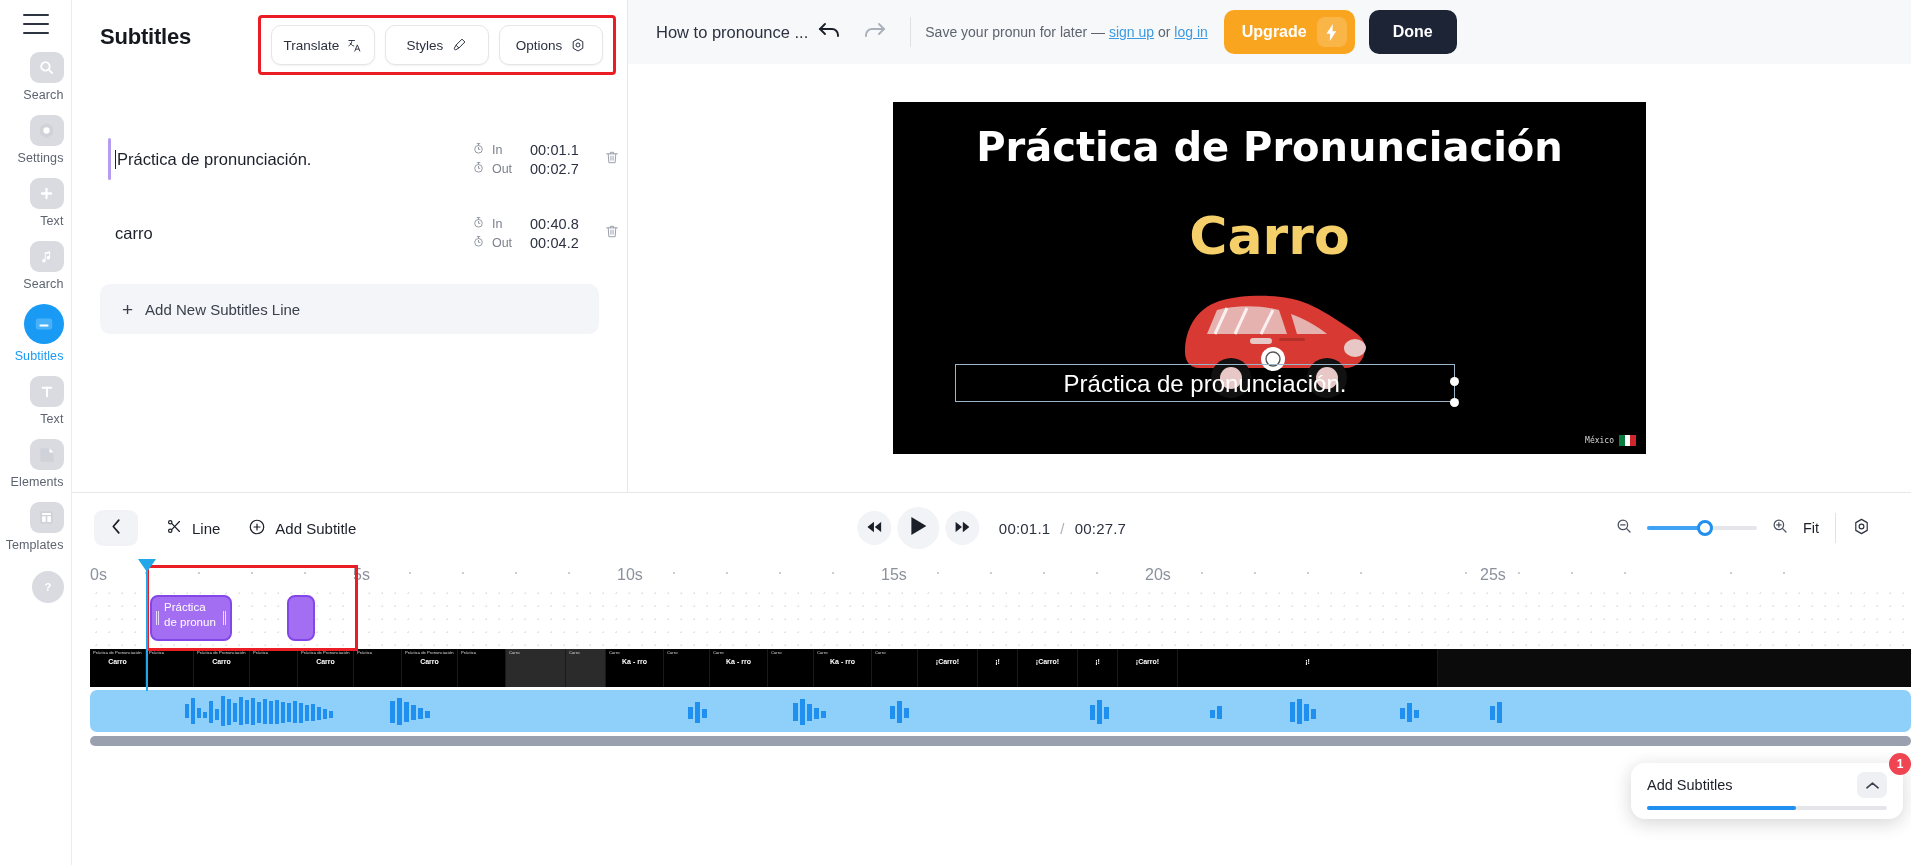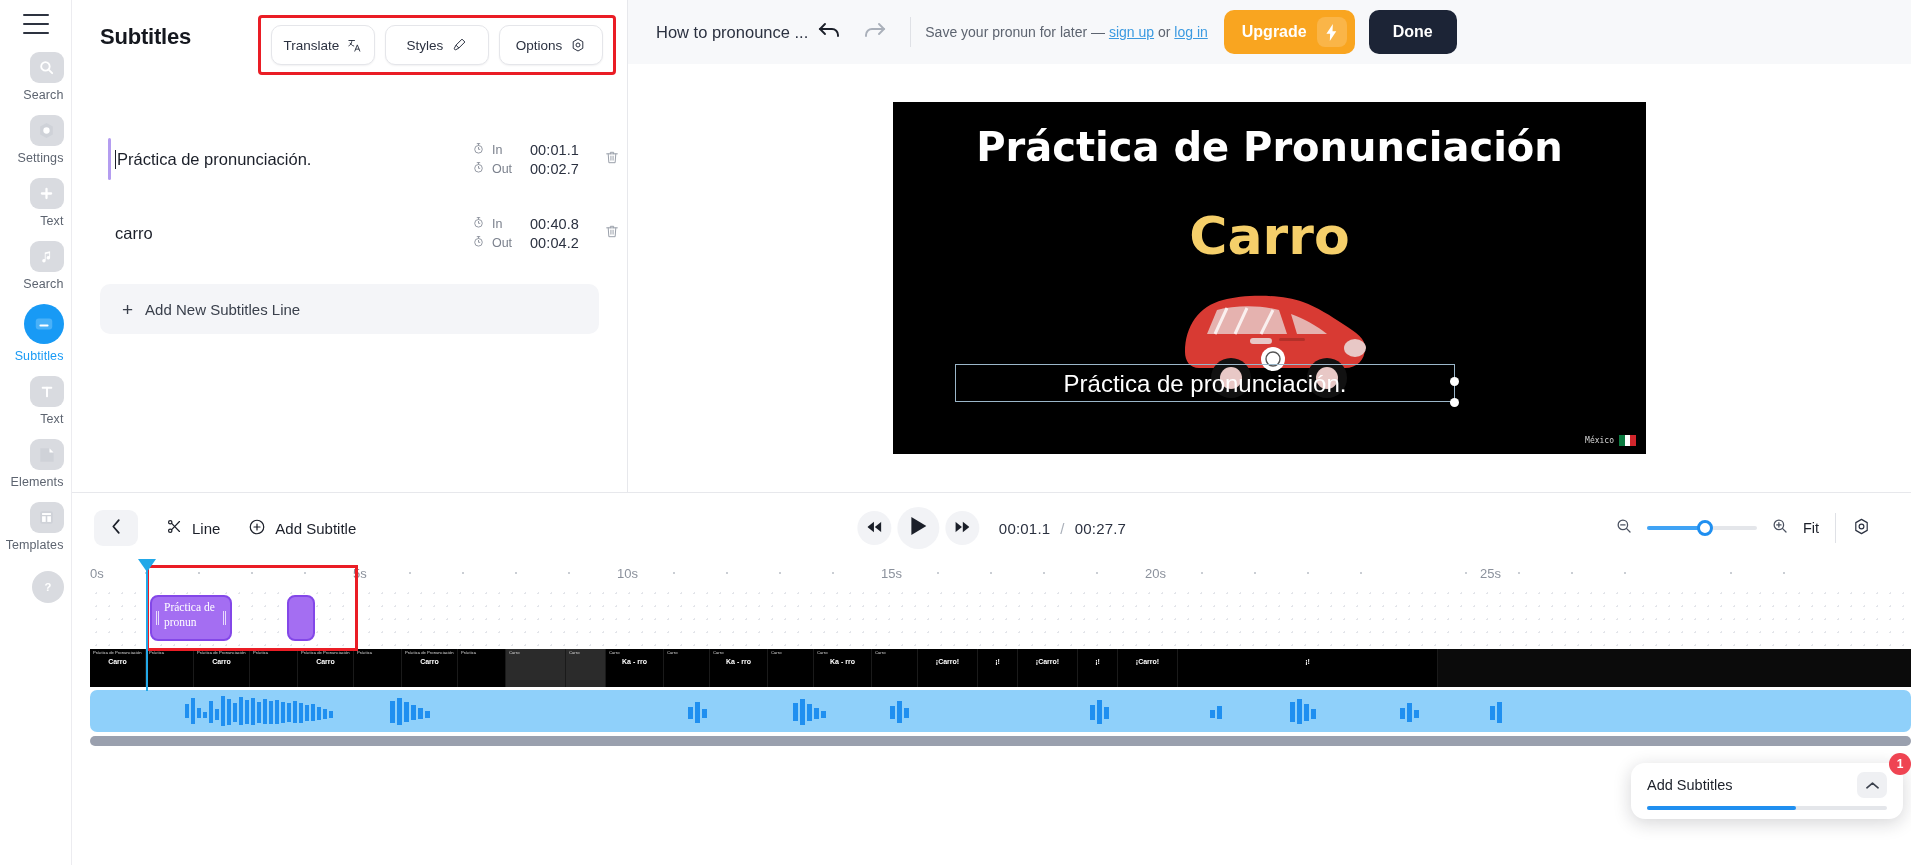--- a/index.html
+++ b/index.html
@@ -143,29 +143,29 @@
   .time-read { font-size: 15px; color: #2b3140; margin-left: 14px; letter-spacing: .2px; }
   .time-read .sep { color: #aab0ba; margin: 0 10px; }
   .right-ctrl { margin-left: auto; display: flex; align-items: center; gap: 14px; }
   .slider { width: 110px; height: 4px; background: #e4e6ea; border-radius: 3px; position: relative; }
   .slider .fill { position:absolute; left:0; top:0; height:4px; width: 58px; background:#3fa3f5; border-radius:3px; }
   .slider .knob { position:absolute; left: 50px; top: -6px; width: 16px; height: 16px;
     border-radius: 50%; background: #fff; border: 3px solid #1f8ff0; }
   .fit { font-size: 14.5px; color: #1b1f29; cursor: pointer; }
 
   .ruler { position: relative; height: 24px; margin-left: 18px; }
-  .tick-lab { position: absolute; top: 3px; font-size: 13px; color: #8b919c; }
+  .tick-lab { position: absolute; top: 3px; font-size: 16px; color: #8b919c; }
   .tick-dot { position: absolute; top: 9px; width: 2px; height: 2px; background: #b9bec6; border-radius: 50%; }
   .playhead { position: absolute; top: -6px; width: 2px; background: #22a8e8; z-index: 20; }
   .playhead .head { position: absolute; left: -8px; top: 0; width: 18px; height: 13px;
     background: #22a8e8; clip-path: polygon(0 0, 100% 0, 50% 100%); }
 
   .track-sub { position: relative; height: 62px; margin-left: 18px;
     background-image: radial-gradient(#e3e5ea 1px, transparent 1px);
-    background-size: 13px 13px; font-family: Liberation Serif, serif; }
+    background-size: 13px 13px; }
   .clip { position: absolute; top: 8px; height: 46px; background: #a46ef2;
     border: 2px solid #8347e8; border-radius: 8px; color: #ffffff; font-size: 11.5px;
     padding: 3px 12px; line-height: 1.28; overflow: hidden; cursor: pointer; }
   .clip .grip { position: absolute; top: 50%; transform: translateY(-50%); width: 3px; height: 14px;
     border-left: 1.5px solid rgba(255,255,255,.75); border-right: 1.5px solid rgba(255,255,255,.75); }
   .redbox { position: absolute; border: 3px solid #ea1d25; pointer-events: none; z-index: 15; }
 
   .track-vid { position: relative; height: 38px; margin-left: 18px; background: #0b0b0b; overflow: hidden; display:flex; }
   .vcell { position: relative; flex: 0 0 auto; height: 38px; background: #000; overflow: hidden;
     border-right: 1px solid #1a1a1a; }

